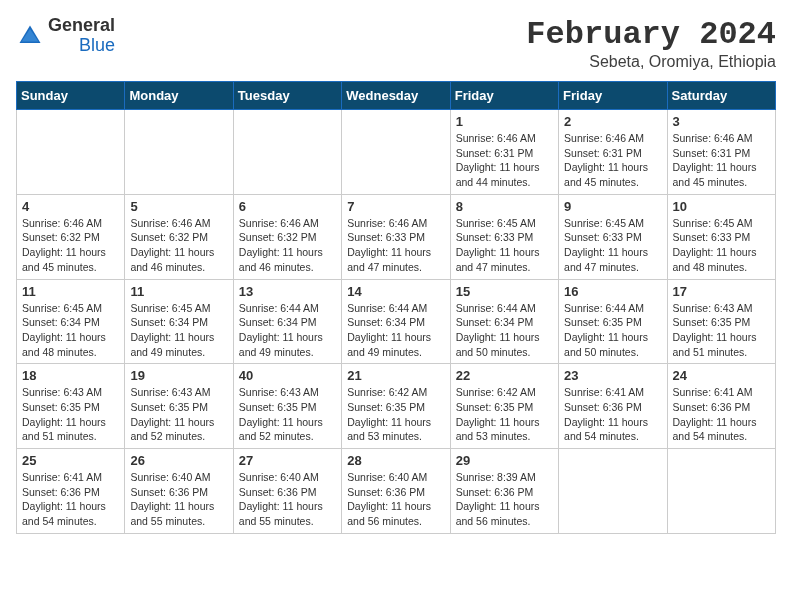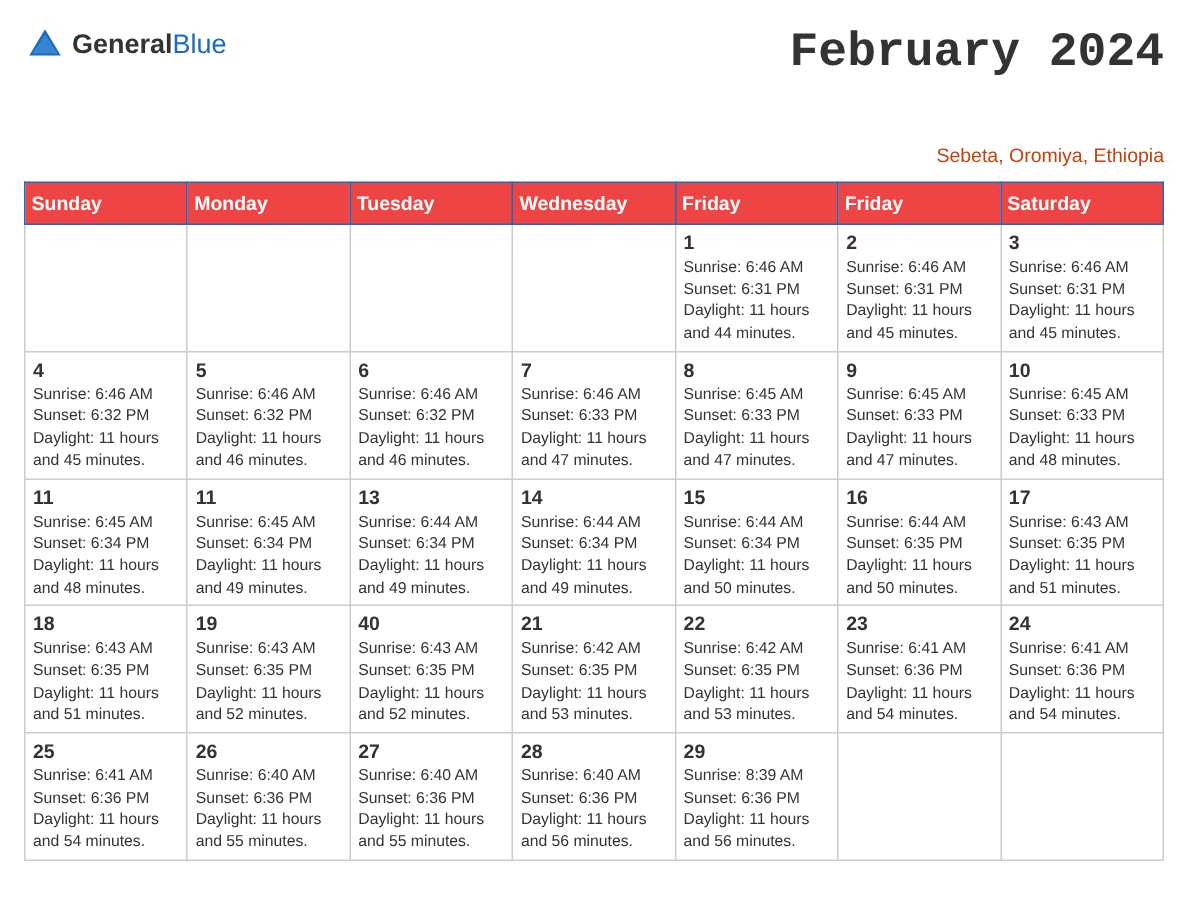--- a/index.html
+++ b/index.html
@@ -16,21 +16,21 @@
       align-items: flex-start;
       margin-bottom: 10px;
     }
     .logo {
       display: flex;
       align-items: center;
       gap: 4px;
     }
     .logo-text {
       display: flex;
-      flex-direction: row;
+      flex-direction: column;
       line-height: 1.1;
       align-items: flex-end;
     }
     .logo-general {
       font-size: 18px;
       font-weight: bold;
       color: #333;
     }
     .logo-blue {
       font-size: 18px;
@@ -44,31 +44,30 @@
     .title-block {
       text-align: right;
     }
     .month-year {
       font-size: 32px;
       font-weight: bold;
       color: #333;
       font-family: Liberation Mono, monospace;
     }
     .location {
-      font-size: 13px;
-      color: #c2410c;
-      margin-top: 43px;
+      font-size: 16px;
+      color: #404040;
     }
     .calendar {
       width: 100%;
       border-collapse: collapse;
       border: 1px solid #ccc;
     }
     .calendar th {
-      background-color: #ef4444;
+      background-color: #0c4a6e;
       color: #fff;
       font-size: 13px;
       font-weight: bold;
       padding: 6px 4px;
       text-align: left;
       border: 1px solid #1a6bbf;
     }
     .calendar td {
       border: 1px solid #ccc;
       vertical-align: top;

